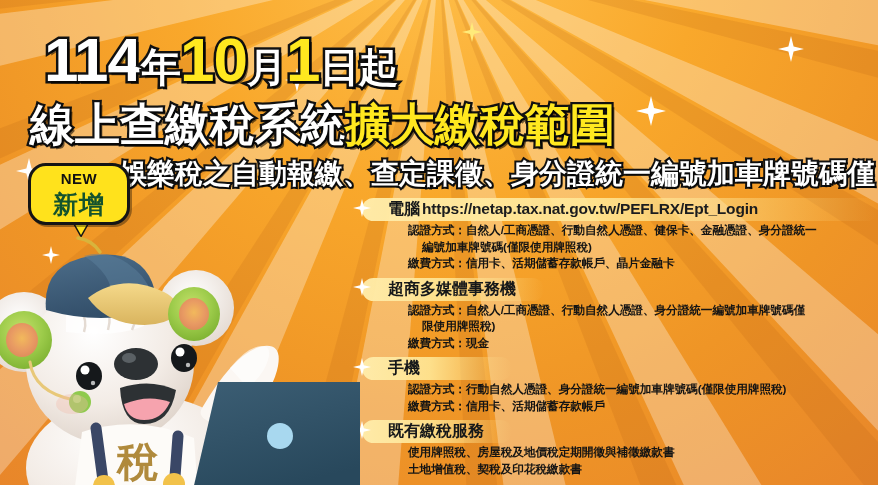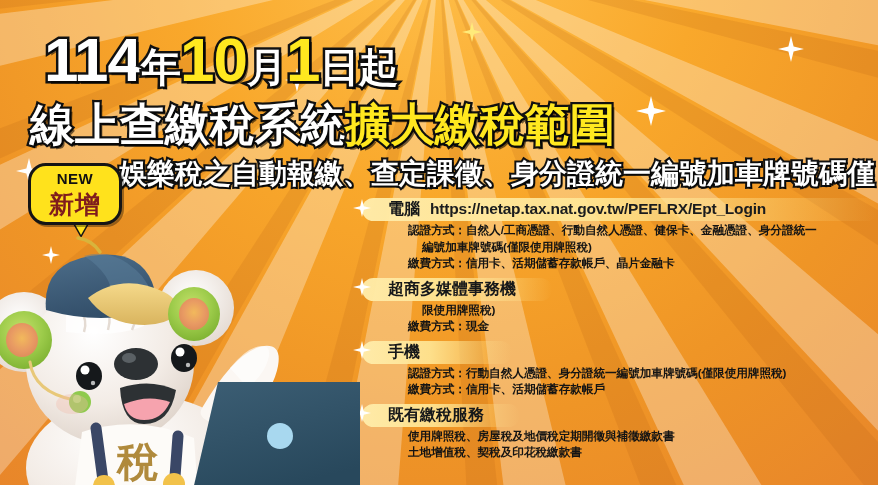--- a/index.html
+++ b/index.html
@@ -53,21 +53,21 @@
     color:#ffe81f;
     -webkit-text-stroke:5px #111;
     paint-order:stroke fill;
     text-shadow:3px 3px 0 rgba(0,0,0,.55);
   }
   .line2 .wht,.line2 .yel { -webkit-text-stroke-width:4.5px; }
   .line3 .wht { -webkit-text-stroke-width:4px; text-shadow:2px 2px 0 rgba(0,0,0,.5); }
 
   
   .badge {
-    position:absolute; left:28px; top:163px; width:94px; height:62px;
+    position:absolute; left:28px; top:163px; width:102px; height:62px;
   }
   .badge .bub {
     position:absolute; inset:0;
     background:#ffe21c;
     border:3.5px solid #151515;
     border-radius:18px;
     box-shadow:2px 2px 0 rgba(0,0,0,.35);
   }
   .badge .tail {
     position:absolute; left:44px; top:56px;
@@ -77,21 +77,21 @@
     border-top:16px solid #ffe21c;
     filter:drop-shadow(0 3px 0 #151515);
   }
   .badge .bnew {
     position:absolute; left:0; right:0; top:7px;
     text-align:center; font-size:15px; font-weight:bold; color:#111;
     letter-spacing:.5px;
   }
   .badge .bcjk {
     position:absolute; left:0; right:0; top:25px;
-    text-align:center; font-size:25px; font-weight:bold; color:#7f1d1d;
+    text-align:center; font-size:25px; font-weight:bold; color:#14532d;
     letter-spacing:1px;
   }
 
   
   .content { position:absolute; left:362px; top:198px; width:516px; }
   .block { margin-bottom:7px; }
   .pill-row { position:relative; height:23px; display:flex; align-items:center; }
   .pill {
     position:relative;
     display:inline-block;
@@ -103,21 +103,21 @@
     white-space:nowrap;
     min-width:150px;
   }
   .pill.wide { padding-right:120px; }
   .pill .sp {
     position:absolute; left:-9px; top:50%; transform:translateY(-50%);
   }
   .pill .url {
     font-weight:bold; font-size:15.5px; color:#1a1c1e; letter-spacing:-.2px;margin-top:30px;
   }
-  .pill .lbl { margin-right:10px; }
+  .pill .lbl { margin-right:2px; }
 
   .det {
     font-size:11.7px; color:#141414; font-weight:bold;
     line-height:14.5px; letter-spacing:-.1px;
     margin-left:18px; margin-top:2px;
     white-space:nowrap;
     padding-left:28px;
   }
   .det.ind { margin-left:32px; }
 
@@ -251,20 +251,21 @@
       <div class="pill-row">
         <div class="pill">
           <span class="sp">
             <svg width="18" height="18" viewBox="0 0 22 22">
                 <path d="M11 0 L13.2 8.8 L22 11 L13.2 13.2 L11 22 L8.8 13.2 L0 11 L8.8 8.8 Z" fill="#ffffff"></path>
               </svg>
           </span>
           <span class="lbl">超商多媒體事務機</span>
         </div>
       </div>
+      <div class="det">認證方式：自然人/工商憑證、行動自然人憑證、身分證統一編號加車牌號碼僅</div>
       <div class="det ind">限使用牌照稅)</div>
       <div class="det">繳費方式：現金</div>
     </div>
 
     <div class="block">
       <div class="pill-row">
         <div class="pill">
           <span class="sp">
             <svg width="18" height="18" viewBox="0 0 22 22">
                 <path d="M11 0 L13.2 8.8 L22 11 L13.2 13.2 L11 22 L8.8 13.2 L0 11 L8.8 8.8 Z" fill="#ffffff"></path>

